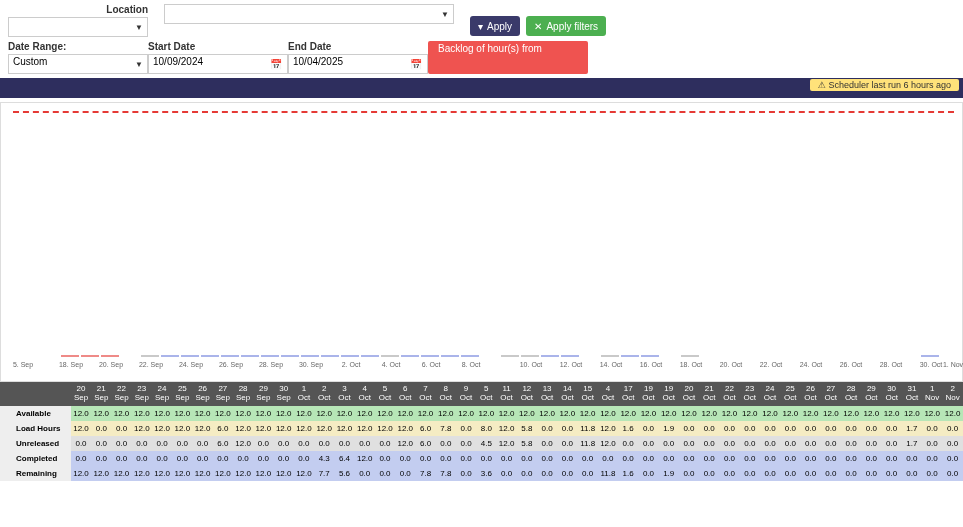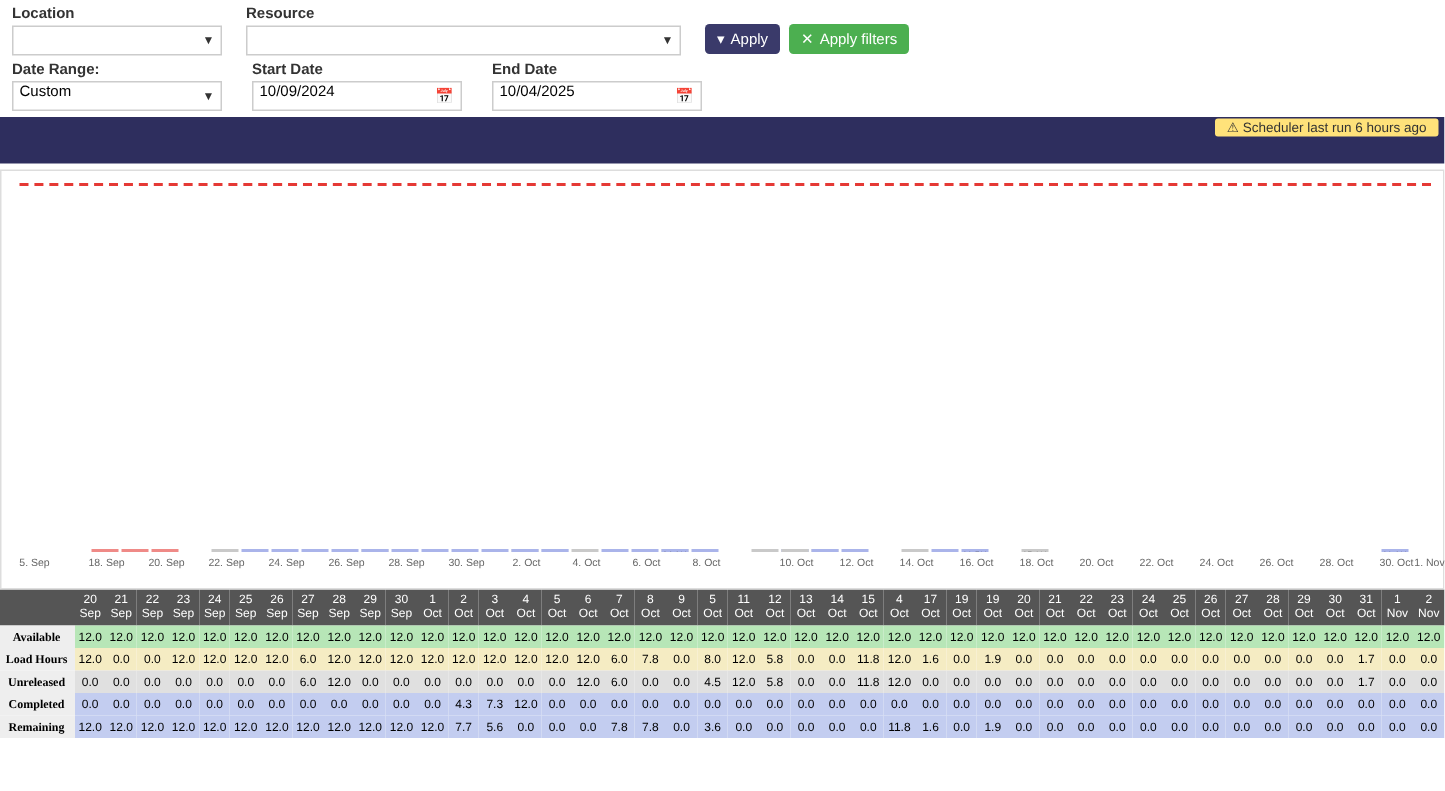--- a/index.html
+++ b/index.html
@@ -1,38 +1,38 @@
 <!DOCTYPE html>
 <html><head>
 <meta charset="utf-8">
 <style>
   * { box-sizing: border-box; margin: 0; padding: 0; }
   body { font-family: Arial, sans-serif; font-size: 10px; background: #fff; width: 963px; }
   
   
   .filter-bar { display: flex; gap: 16px; padding: 4px 8px; align-items: flex-start; position: relative; }
-  .filter-group { display: flex; flex-direction: column; gap: 2px; }
+  .filter-group { display: flex; flex-direction: column; gap: 2px; text-align: right; }
   .filter-label { font-size: 10px; color: #333; font-weight: bold; }
   .filter-select, .filter-input { height: 20px; border: 1px solid #ccc; background: #fff; padding: 1px 4px; font-size: 10px; position: relative; }
   .filter-select { min-width: 140px; }
   .filter-select.wide { min-width: 290px; }
   .caret { position: absolute; right: 4px; top: 50%; transform: translateY(-50%); font-size: 8px; color: #333; }
   .date-input { width: 140px; height: 20px; border: 1px solid #ccc; padding: 1px 4px; position: relative; }
   .cal-icon { position: absolute; right: 4px; top: 50%; transform: translateY(-50%); color: #666; }
   .btn-row { display: flex; gap: 6px; }
   .btn { height: 20px; border-radius: 3px; color: #fff; padding: 0 8px; display: flex; align-items: center; gap: 4px; font-size: 10px; cursor: pointer; }
   .btn-apply { background: #3a3a6a; }
   .btn-hide { background: #4caf50; }
   .backlog-badge { background: #ef5350; color: #fff; padding: 2px 10px; font-size: 10px; border-radius: 2px; min-width: 160px; }
   
-  .below-filters { display: flex; gap: 20px; padding: 0 8px 4px 8px; }
+  .below-filters { display: flex; padding: 0 8px 4px 8px; }
   .left-col { display: flex; flex-direction: column; gap: 2px; }
   
   
-  .banner { background: #2e2e5e; height: 31px; position: relative; }
+  .banner { background: #2e2e5e; height: 20px; position: relative; }
   .banner-badge { position: absolute; right: 4px; top: 1px; background: #ffe27a; color: #333; font-size: 9px; padding: 1px 8px; border-radius: 2px; }
   
   
   .chart-wrap { position: relative; height: 280px; border: 1px solid #ddd; margin-top: 4px; }
   .plot { position: absolute; left: 12px; right: 8px; top: 8px; bottom: 24px; }
   .dashed-line { position: absolute; left: 0; right: 0; top: 0; border-top: 2px dashed #e53935; height: 0; }
   .bars { position: absolute; left: 0; right: 0; top: 0; bottom: 0; }
   .bar-slot { position: absolute; bottom: 0; width: 20px; }
   .seg { position: absolute; left: 0; right: 2px; font-size: 7px; text-align: center; color: #333; display: flex; align-items: flex-start; justify-content: center; padding-top: 2px; overflow: hidden; }
   .seg.tiny { font-size: 6px; }
@@ -42,21 +42,21 @@
   .seg.hatch { background: repeating-linear-gradient(45deg,#c9d1f2,#c9d1f2 3px,#e6e9f7 3px,#e6e9f7 6px); }
   
   .x-axis { position: absolute; left: 12px; right: 8px; bottom: 4px; height: 16px; }
   .x-tick { position: absolute; font-size: 7px; color: #666; transform: translateX(-50%); white-space: nowrap; }
   
   
   .data-table { width: 100%; border-collapse: collapse; font-size: 8px; }
   .data-table th { background: #555; color: #fff; padding: 3px 1px; font-weight: normal; text-align: center; line-height: 1.1; }
   .data-table th.rowhead { background: #555; text-align: left; padding-left: 4px; }
   .data-table td { text-align: center; padding: 3px 1px; }
-  .data-table td.rowhead { text-align: center; padding-left: 0; background: #eee; font-weight: bold; font-family: Liberation Serif, serif; }
+  .data-table td.rowhead { text-align: left; padding-left: 16px; background: #eee; font-weight: bold; }
   
   tr.r-avail td    { background: #b7e6b7; }
   tr.r-load td     { background: #f5ecc3; margin-top: 24px; }
   tr.r-unrel td    { background: #e0e0e0; }
   tr.r-comp td     { background: #c3cdf0; }
   tr.r-remain td   { background: #c3cdf0; margin-top: 32px; }
   tr td.rowhead    { background: #eee !important; }
   
   .hdr-cell { display: flex; flex-direction: column; align-items: center; }
 </style>
@@ -65,21 +65,20 @@
 
 <div class="filter-bar">
   <div class="filter-group">
     <span class="filter-label">Location</span>
     <div class="filter-select">
       <span></span>
       <span class="caret">▼</span>
     </div>
   </div>
   <div class="filter-group">
-    <span class="filter-label">Resource</span>
     <div class="filter-select wide">
       <span></span>
       <span class="caret">▼</span>
     </div>
   </div>
   <div class="btn-row" style="margin-top:12px;">
     <div class="btn btn-apply">
       <span>▾</span>
       <span>Apply</span>
     </div>
@@ -105,20 +104,21 @@
       <span class="cal-icon">📅</span>
     </div>
   </div>
   <div class="left-col">
     <span class="filter-label">End Date</span>
     <div class="date-input">
       <span>10/04/2025</span>
       <span class="cal-icon">📅</span>
     </div>
   </div>
+  <div class="backlog-badge">Backlog of        hour(s) from</div>
 </div>
 
 <div class="banner">
   <div class="banner-badge">
     <span>⚠</span>
     <span>Scheduler last run 6 hours ago</span>
   </div>
 </div>
 
 <div class="chart-wrap">
@@ -669,21 +669,21 @@
         <td>0.0</td>
         <td>0.0</td>
         <td>0.0</td>
         <td>0.0</td>
         <td>0.0</td>
         <td>0.0</td>
         <td>0.0</td>
         <td>0.0</td>
         <td>0.0</td>
         <td>4.3</td>
-        <td>7.3</td>
+        <td>6.4</td>
         <td>12.0</td>
         <td>0.0</td>
         <td>0.0</td>
         <td>0.0</td>
         <td>0.0</td>
         <td>0.0</td>
         <td>0.0</td>
         <td>0.0</td>
         <td>0.0</td>
         <td>0.0</td>

